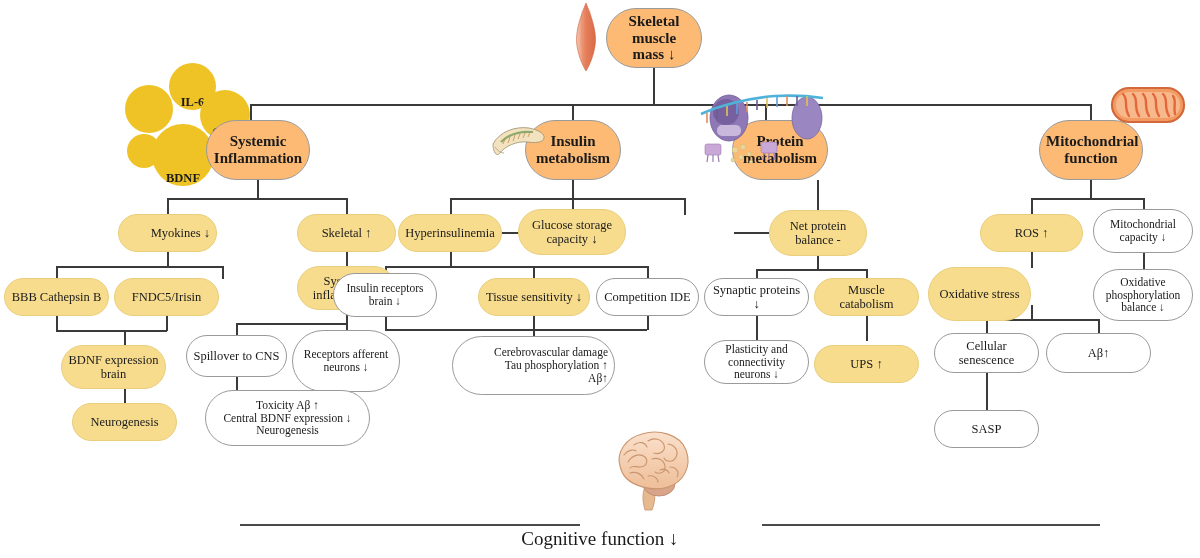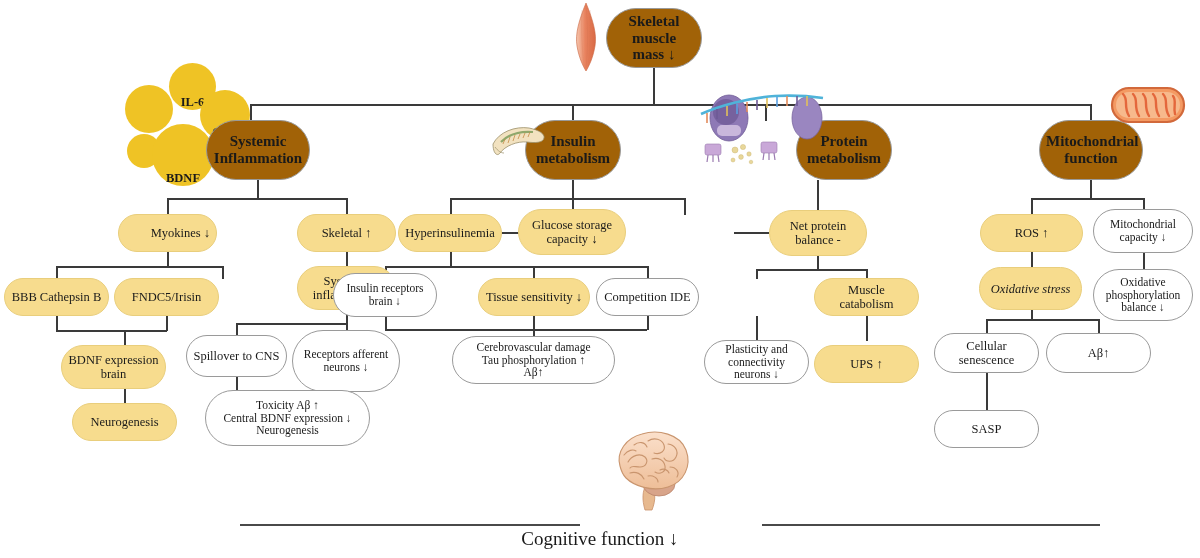--- a/index.html
+++ b/index.html
@@ -14,21 +14,21 @@
   .node{
     position:absolute;box-sizing:border-box;
     display:flex;align-items:center;justify-content:center;text-align:center;
     border-radius:999px;line-height:1.12;
     padding:2px 6px;
     z-index:3;
   }
   .node span{display:block;width:100%;}
   .gold{background:#F7DC8E;border:1px solid #E9CE7C;}
   .plain{background:#ffffff;border:1px solid #9a9a9a;}
-  .hdr{background:#a16207;border:1px solid #9a9a9a;font-weight:bold;}
+  .hdr{background:#fdba74;border:1px solid #9a9a9a;font-weight:bold;}
   .fs12{font-size:12.5px;}
   .fs11{font-size:11.5px;}
   .fs15{font-size:15px;}
 
   
   .ln{position:absolute;background:#3a3a3a;z-index:1;}
   .h{height:1.6px;}
   .v{width:1.6px;}
 
   
@@ -214,21 +214,21 @@
   <div class="node gold fs12" style="left:478px;top:278px;width:112px;height:38px;">
     <span>Tissue sensitivity ↓</span>
   </div>
 
   <div class="ln v" style="left:385px;top:317px;height:13px;"></div>
   <div class="ln v" style="left:533px;top:316px;height:14px;"></div>
   <div class="ln v" style="left:647px;top:316px;height:14px;"></div>
   <div class="ln h" style="left:385px;top:329px;width:262px;"></div>
   <div class="ln v" style="left:533px;top:329px;height:8px;"></div>
 
-  <div class="node plain fs11" style="left:452px;top:336px;width:163px;height:48px;">
+  <div class="node plain fs11" style="left:452px;top:336px;width:163px;height:59px;text-align:right;">
     <span style="white-space:pre-line;">Cerebrovascular damage
 Tau phosphorylation ↑
 Aβ↑</span>
   </div>
 
   <div class="icon-wrap" style="left:697px;top:92px;width:130px;height:78px;">
     <svg width="130" height="78" viewBox="0 0 130 78">
       <ellipse cx="32" cy="26" rx="19" ry="23" fill="#8E79B6" stroke="#6E5A96" stroke-width="0.8"></ellipse>
       <ellipse cx="29" cy="20" rx="13" ry="13" fill="#6E5A96" opacity="0.75"></ellipse>
       <rect x="20" y="33" width="24" height="11" rx="5" fill="#C9B7DC"></rect>
@@ -263,36 +263,39 @@
         <circle cx="38" cy="58" r="3"></circle>
           <circle cx="46" cy="55" r="2.6"></circle>
           <circle cx="44" cy="65" r="2.4"></circle>
         <circle cx="52" cy="62" r="2.2"></circle>
           <circle cx="36" cy="68" r="2"></circle>
           <circle cx="54" cy="70" r="1.8"></circle>
       </g>
     </svg>
   </div>
 
-  <div class="node hdr fs15" style="left:796px;top:120px;width:96px;height:60px;justify-content:flex-end;">
+  <div class="node hdr fs15" style="left:732px;top:120px;width:96px;height:60px;justify-content:flex-end;">
     <span style="white-space:pre-line;">Protein
 metabolism</span>
   </div>
 
   <div class="ln v" style="left:817px;top:180px;height:32px;"></div>
   <div class="node gold fs12" style="left:769px;top:210px;width:98px;height:46px;">
     <span style="white-space:pre-line;">Net protein
 balance -</span>
   </div>
 
   <div class="ln v" style="left:817px;top:256px;height:14px;"></div>
   <div class="ln h" style="left:756px;top:269px;width:111px;"></div>
   <div class="ln v" style="left:756px;top:269px;height:10px;"></div>
   <div class="ln v" style="left:866px;top:269px;height:10px;"></div>
 
+  <div class="node plain fs12" style="left:704px;top:278px;width:105px;height:38px;">
+    <span>Synaptic proteins ↓</span>
+  </div>
   <div class="node gold fs12" style="left:814px;top:278px;width:105px;height:38px;">
     <span>Muscle catabolism</span>
   </div>
 
   <div class="ln v" style="left:756px;top:316px;height:25px;"></div>
   <div class="ln v" style="left:866px;top:316px;height:25px;"></div>
 
   <div class="node plain fs11" style="left:704px;top:340px;width:105px;height:44px;">
     <span style="white-space:pre-line;">Plasticity and
 connectivity neurons ↓</span>
@@ -330,21 +333,21 @@
     <span>ROS ↑</span>
   </div>
   <div class="node plain fs11" style="left:1093px;top:209px;width:100px;height:44px;">
     <span style="white-space:pre-line;">Mitochondrial
 capacity ↓</span>
   </div>
 
   <div class="ln v" style="left:1031px;top:252px;height:16px;"></div>
   <div class="ln v" style="left:1143px;top:253px;height:17px;"></div>
 
-  <div class="node gold fs12" style="left:979px;top:267px;width:103px;height:43px;font-style:italic;">
+  <div class="node gold fs12" style="left:928px;top:267px;width:103px;height:54px;">
     <span>Oxidative stress</span>
   </div>
   <div class="node plain fs11" style="left:1093px;top:269px;width:100px;height:52px;">
     <span style="white-space:pre-line;">Oxidative
 phosphorylation
 balance ↓</span>
   </div>
 
   <div class="ln v" style="left:1031px;top:305px;height:15px;"></div>
   <div class="ln h" style="left:986px;top:319px;width:112px;"></div>

